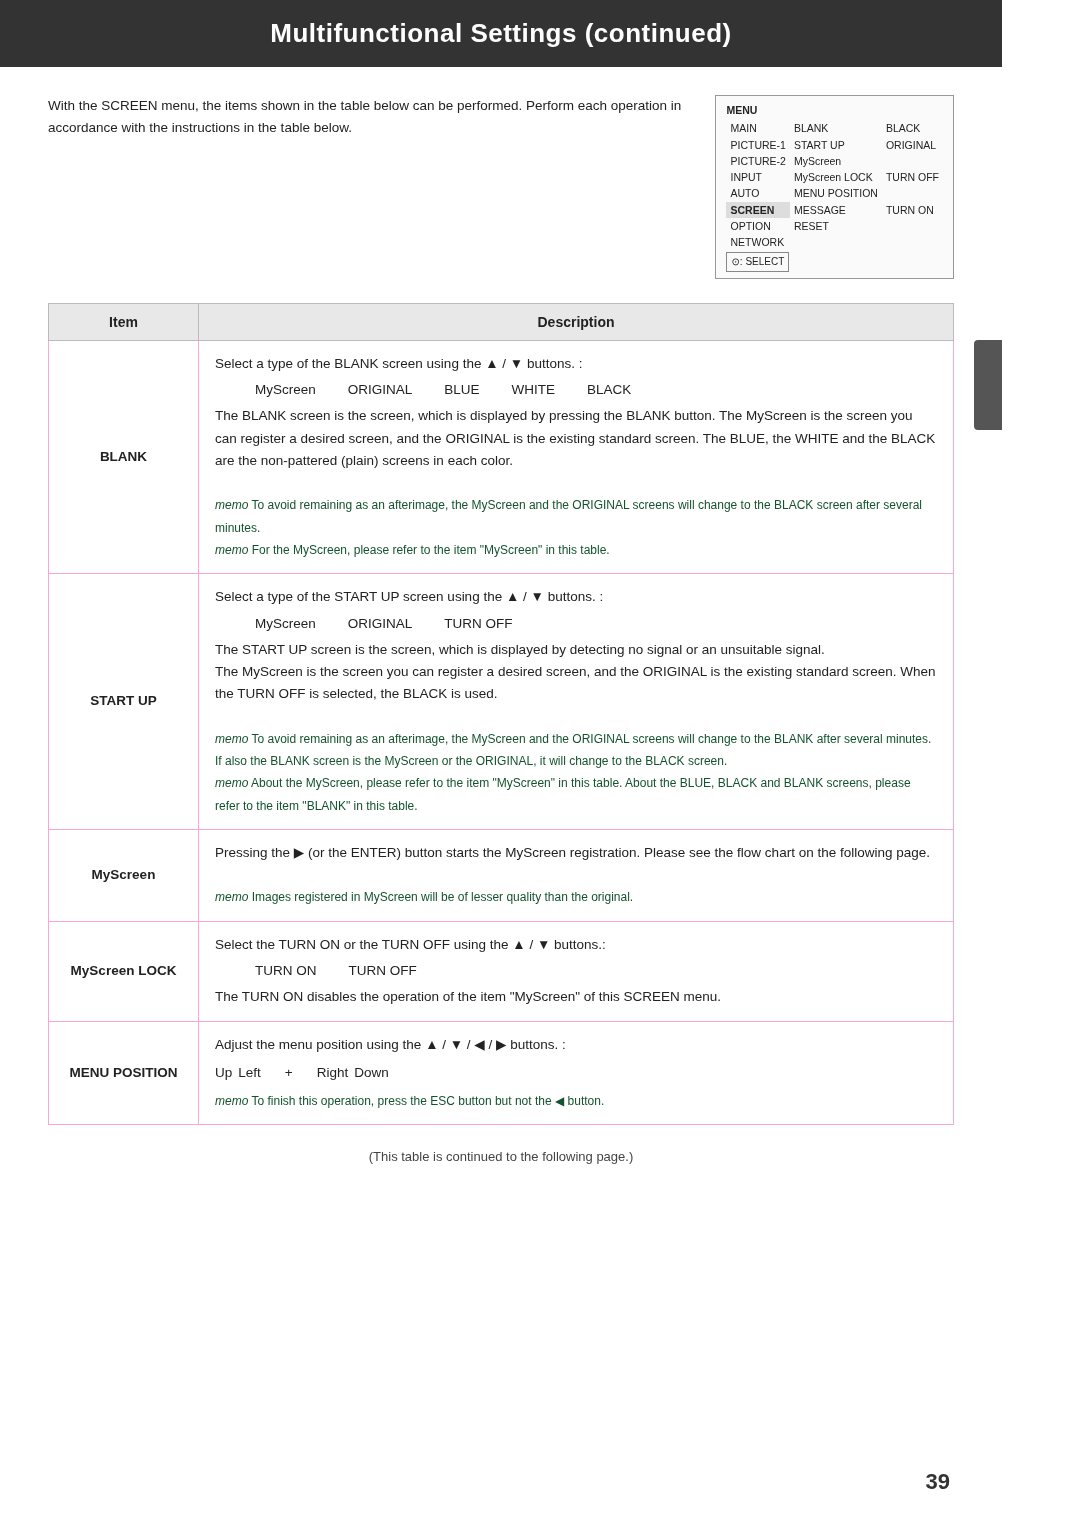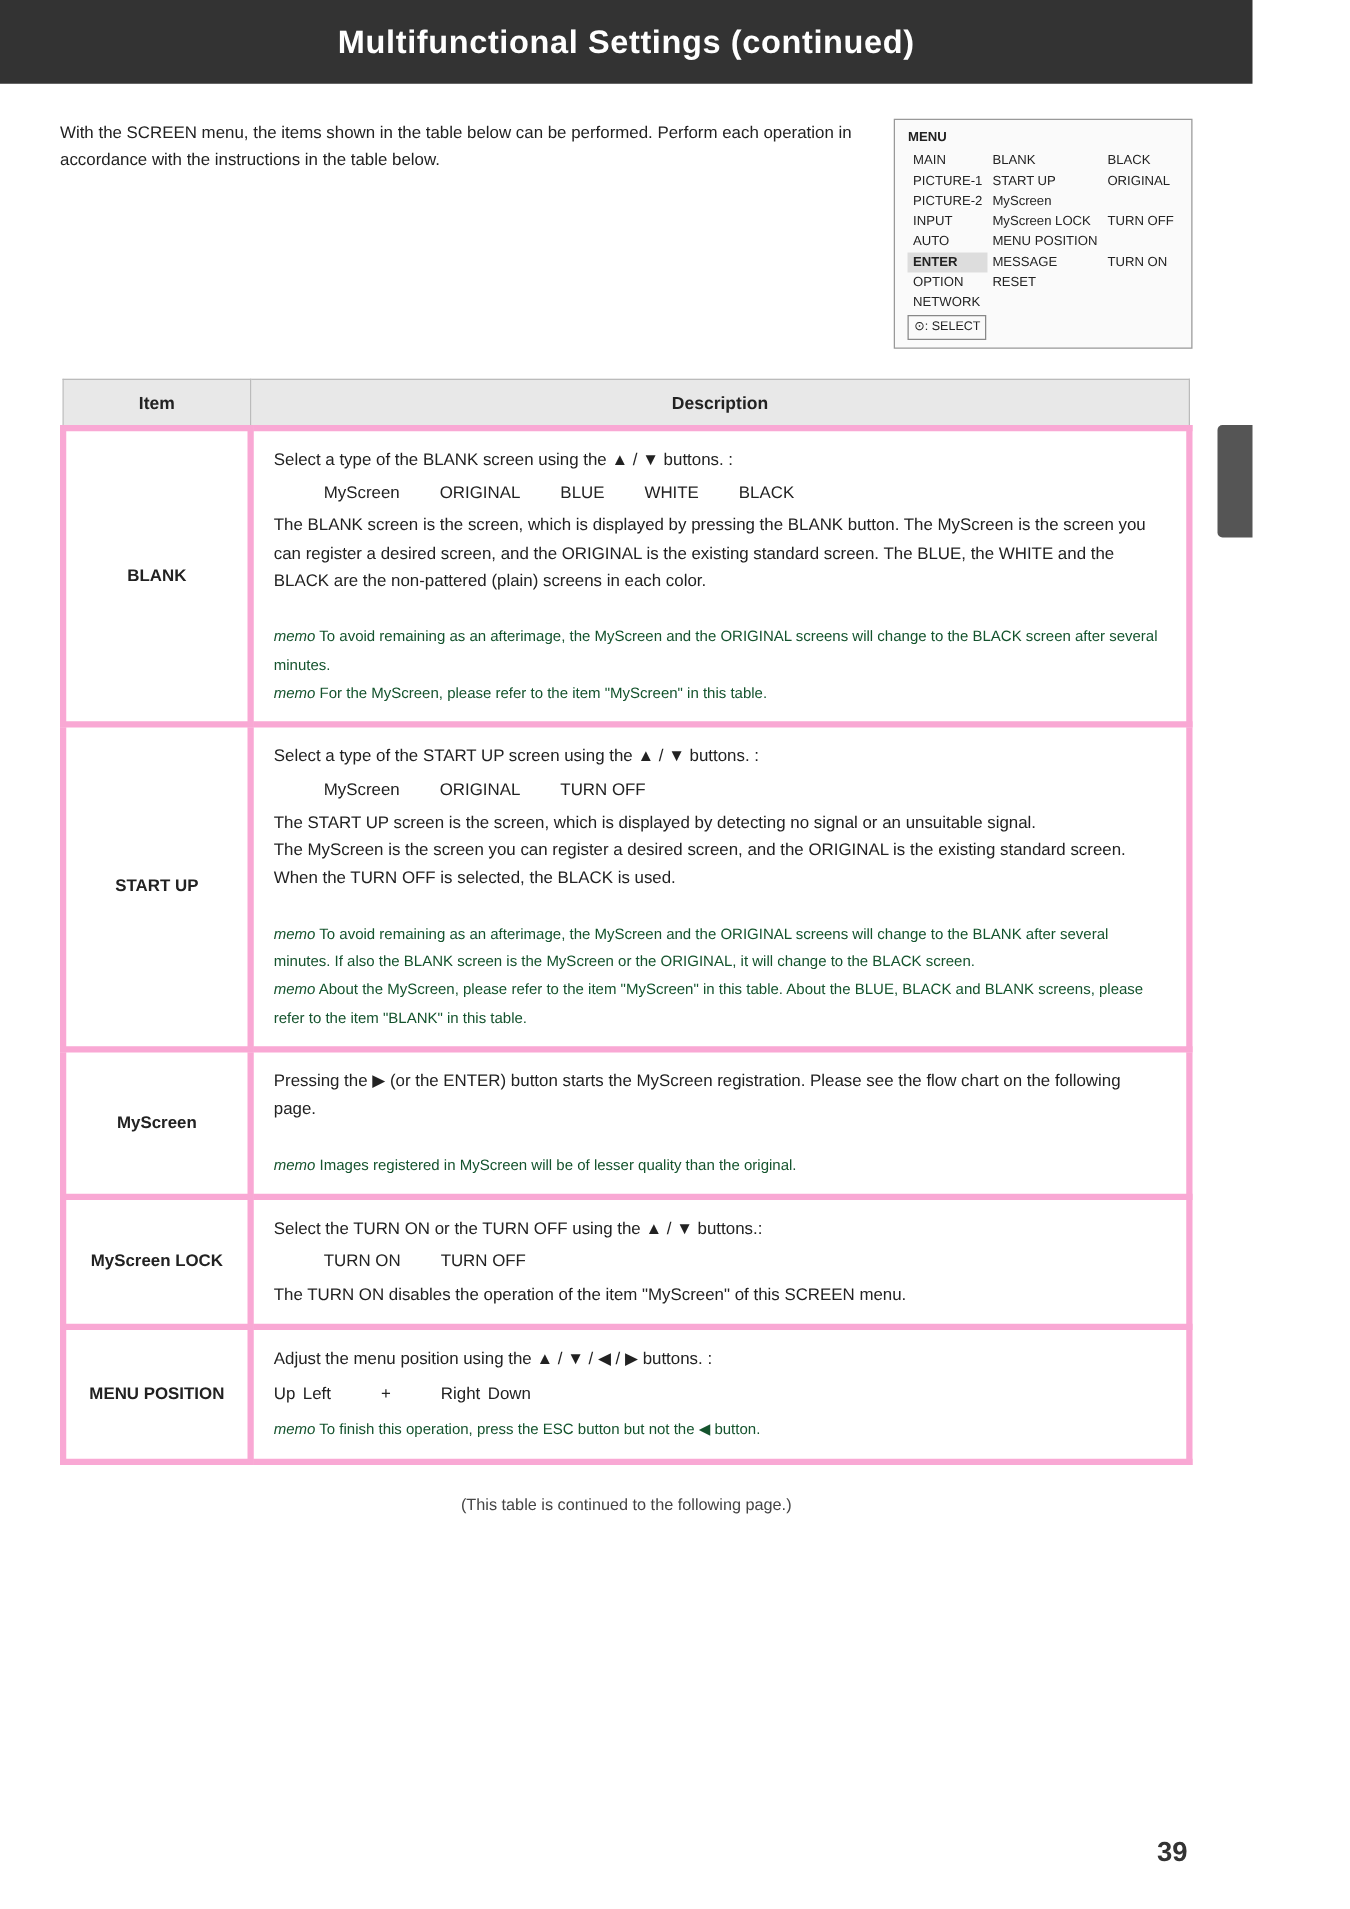--- a/index.html
+++ b/index.html
@@ -98,21 +98,21 @@
     }
     .main-table th {
       background: #e8e8e8;
       border: 1px solid #bbb;
       padding: 10px 16px;
       font-size: 14px;
       font-weight: bold;
       text-align: center;
     }
     .main-table td {
-      border: 5px solid #f9a8d4;
+      border: 1px solid #f9a8d4;
       padding: 12px 16px;
       vertical-align: top;
       font-size: 13.5px;
       line-height: 1.65;
     }
     .main-table .item-cell {
       text-align: center;
       font-weight: bold;
       width: 150px;
       vertical-align: middle;
@@ -136,21 +136,21 @@
     .up-down-left-right {
       display: flex;
       flex-direction: row;
       align-items: center;
       gap: 6px;
       margin: 6px 0;
     }
     .lr-row {
       display: flex;
       align-items: center;
-      gap: 40px;
+      gap: 24px;
     }
     
     .page-number {
       position: absolute;
       bottom: 32px;
       right: 52px;
       font-size: 22px;
       font-weight: bold;
       color: #333;
     }
@@ -213,21 +213,21 @@
             <td>INPUT</td>
             <td>MyScreen LOCK</td>
             <td>TURN OFF</td>
           </tr>
           <tr>
             <td>AUTO</td>
             <td>MENU POSITION</td>
             <td></td>
           </tr>
           <tr>
-            <td class="highlighted">ENTER</td>
+            <td class="highlighted">SCREEN</td>
             <td>MESSAGE</td>
             <td>TURN ON</td>
           </tr>
           <tr>
             <td>OPTION</td>
             <td>RESET</td>
             <td></td>
           </tr>
           <tr>
             <td>NETWORK</td>

